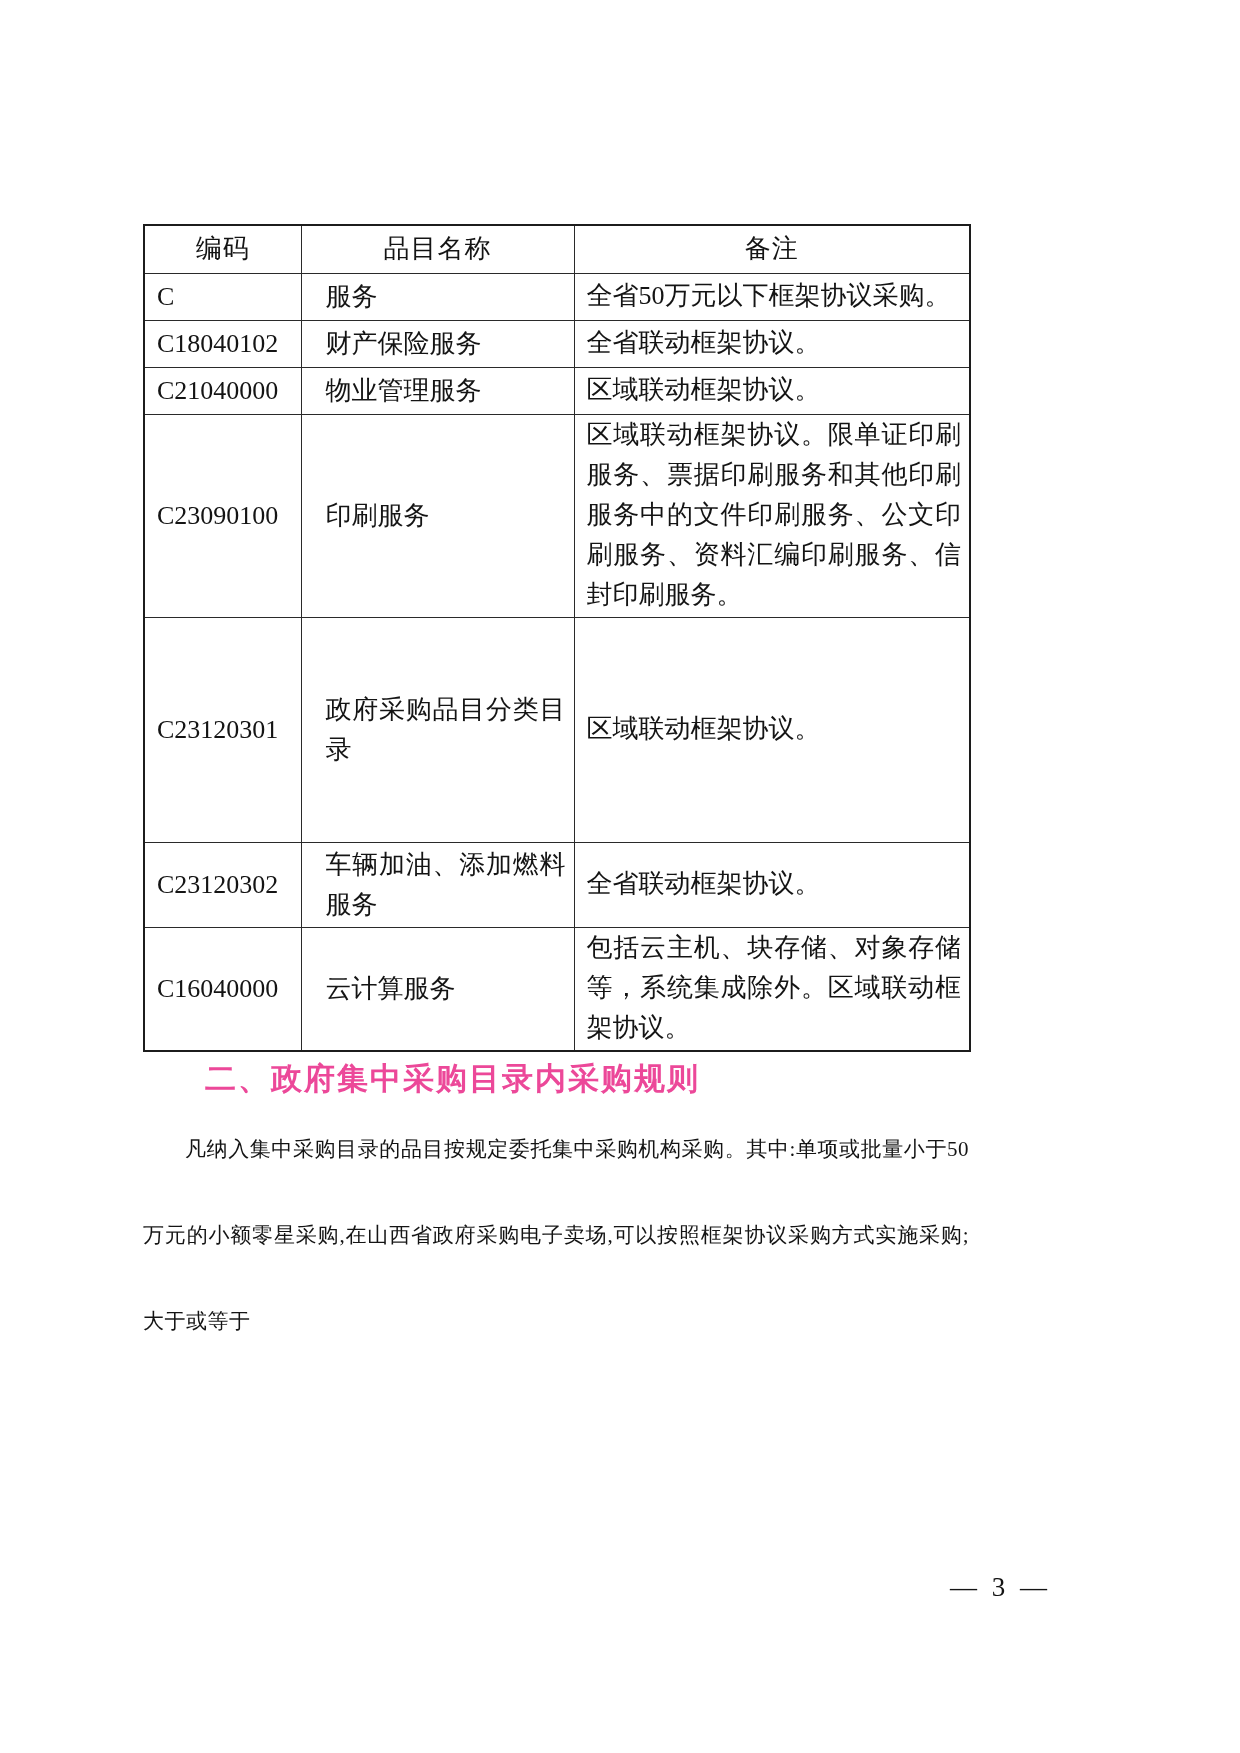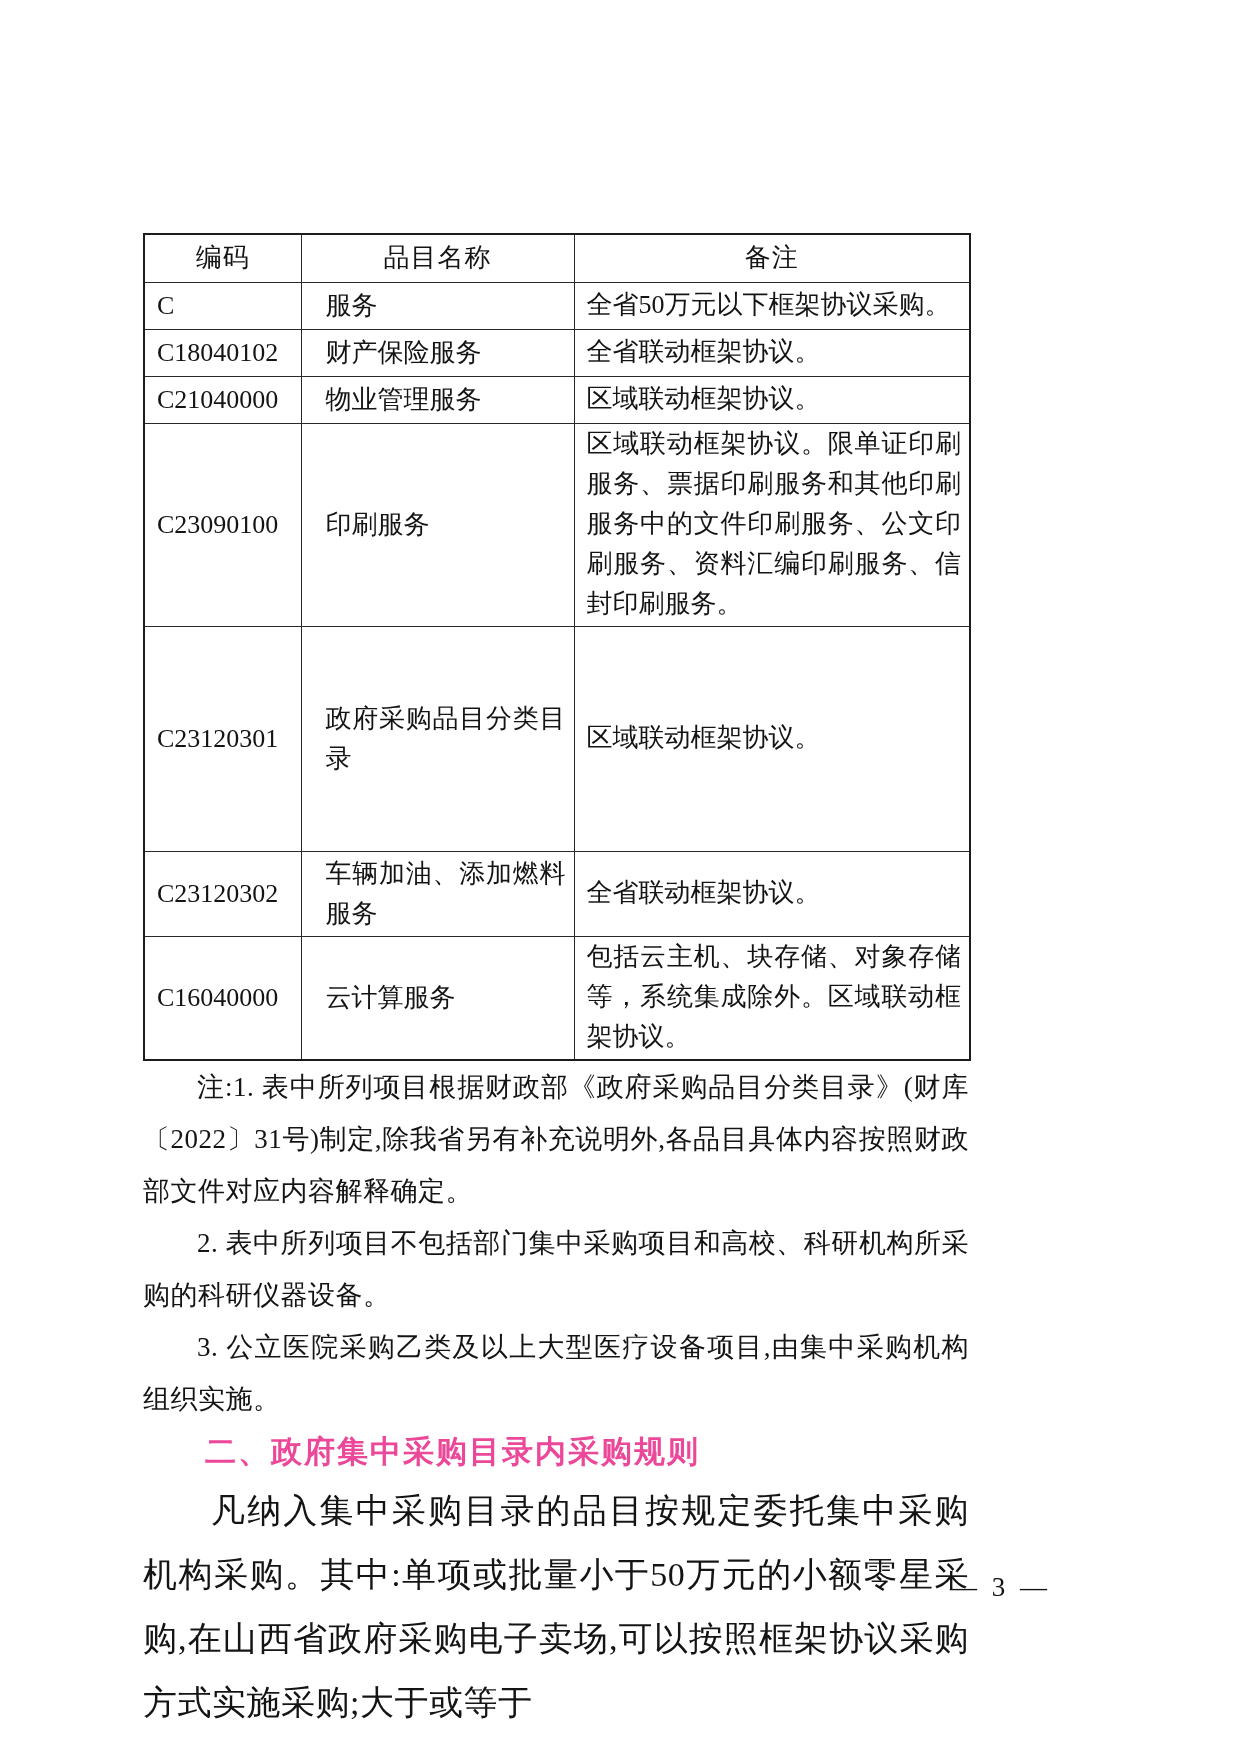--- a/index.html
+++ b/index.html
@@ -6,21 +6,21 @@
   html, body { background: #ffffff; }
   .page {
     position: relative;
     width: 1240px;
     height: 1753px;
     background: #ffffff;
     color: #141414;
     font-family: "Liberation Serif", "DejaVu Serif", serif;
     overflow: hidden;
   }
-  .content { position: absolute; left: 143px; top: 16px; width: 826px; }
+  .content { position: absolute; left: 143px; top: 7px; width: 826px; }
 
   
   table.cat-table {
     margin-top: 217px;
     width: 826px;
     border-collapse: collapse;
     table-layout: fixed;
     border: 2px solid #1c1c1c;
     font-size: 26px;
   }
@@ -63,22 +63,22 @@
     font-family: "Liberation Sans", "DejaVu Sans", sans-serif;
     font-weight: bold;
     font-size: 31px;
     line-height: 42px;
     letter-spacing: 2px;
     text-indent: 2em;
     color: #ec4899;
   }
   .body-para {
     margin-top: 6px;
-    font-size: 34px;
-    line-height: 64px;
+    font-size: 21px;
+    line-height: 86px;
     text-indent: 2em;
     text-align: justify;
     letter-spacing: 0.5px;
   }
 
   
   .page-number {
     position: absolute;
     top: 1572px;
     left: 950px;
@@ -139,25 +139,20 @@
             <td class="col-remark">全省联动框架协议。</td>
           </tr>
           <tr>
             <td class="col-code">C16040000</td>
             <td class="col-name">云计算服务</td>
             <td class="col-remark">包括云主机、块存储、对象存储等，系统集成除外。区域联动框架协议。</td>
           </tr>
         </tbody>
     </table>
 
-    <div class="notes">
-      <p class="note">注:1. 表中所列项目根据财政部《政府采购品目分类目录》(财库〔2022〕31号)制定,除我省另有补充说明外,各品目具体内容按照财政部文件对应内容解释确定。</p>
-      <p class="note">2. 表中所列项目不包括部门集中采购项目和高校、科研机构所采购的科研仪器设备。</p>
-      <p class="note">3. 公立医院采购乙类及以上大型医疗设备项目,由集中采购机构组织实施。</p>
-    </div>
 
     <h2 class="section-heading">二、政府集中采购目录内采购规则</h2>
 
     <p class="body-para">凡纳入集中采购目录的品目按规定委托集中采购机构采购。其中:单项或批量小于50万元的小额零星采购,在山西省政府采购电子卖场,可以按照框架协议采购方式实施采购;大于或等于</p>
 
   </div>
 
   <div class="page-number">— 3 —</div>
 </div>
 

